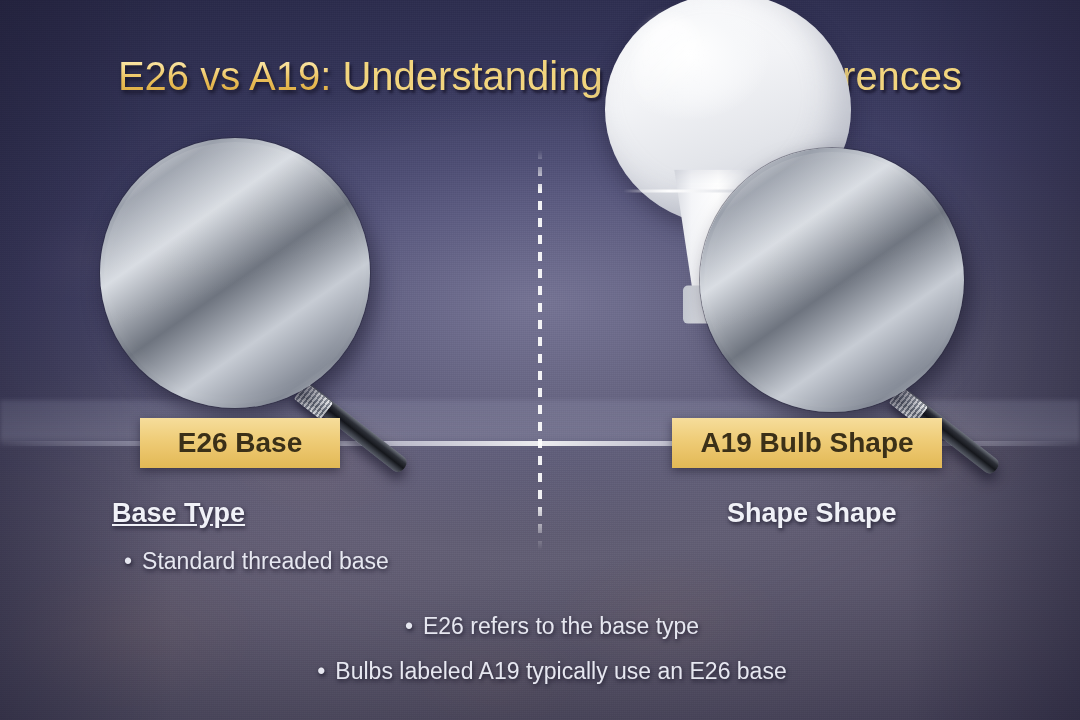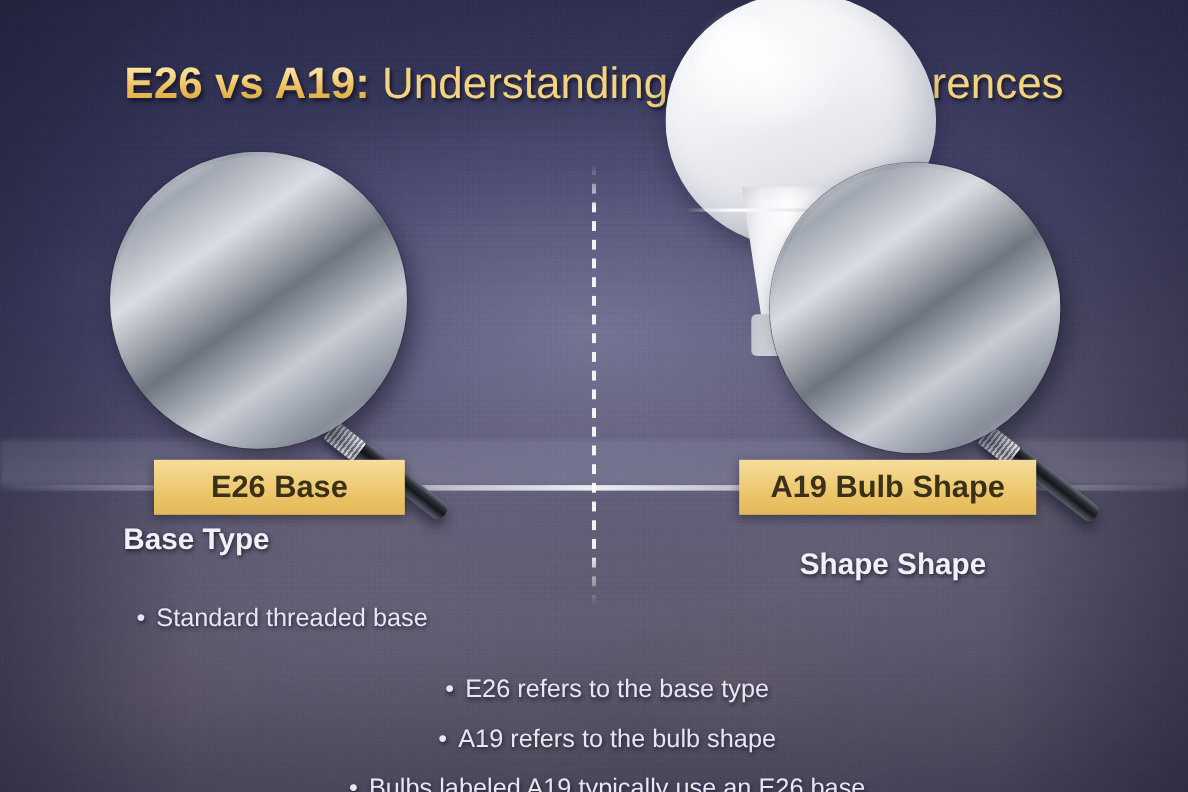--- a/index.html
+++ b/index.html
@@ -72,21 +72,21 @@
             mask-image:linear-gradient(180deg, rgba(0,0,0,0) 0%, #000 10%, #000 88%, rgba(0,0,0,0) 100%);
   }
 
   
   .title{
     position:absolute;top:52px;left:0;right:0;
     text-align:center;white-space:nowrap;
     font-size:40px;line-height:48px;
   }
   .title .t-strong{
-    font-weight:bold;
+    font-weight:normal;
     background:linear-gradient(180deg,#fdf0c0 0%,#f6d887 34%,#e8bc55 62%,#d9a63d 100%);
     -webkit-background-clip:text;background-clip:text;
     color:transparent;-webkit-text-fill-color:transparent;
     filter:drop-shadow(2px 3px 2px rgba(14,12,30,.75));
   }
   .title .t-light{
     font-weight:normal;
     color:#f2d57e;
     text-shadow:2px 3px 3px rgba(14,12,30,.7);
   }
@@ -205,29 +205,29 @@
 
   
   .badge{
     position:absolute;height:50px;line-height:50px;
     padding:0 16px;box-sizing:border-box;
     font-size:28px;font-weight:bold;color:#3b3018;
     background:linear-gradient(180deg,#f6dd9b 0%,#efcd79 42%,#e9c266 72%,#e2b955 100%);
     box-shadow:0 3px 9px rgba(18,16,34,.45);
     white-space:nowrap;text-align:center;
   }
-  #badge-left{left:140px;top:418px;width:228px;}
+  #badge-left{left:140px;top:418px;width:200px;}
   #badge-right{left:672px;top:418px;width:270px;}
 
   
   .col-head{
     position:absolute;font-size:27px;font-weight:bold;color:#f0f1f7;
     text-shadow:1px 2px 4px rgba(14,12,30,.75);white-space:nowrap;
   }
-  #head-left{left:112px;top:475px;}
+  #head-left{left:112px;top:498px;text-decoration:underline;}
   #head-right{left:727px;top:498px;}
 
   .col-bullet{
     position:absolute;font-size:23px;color:#e6e7f0;
     text-shadow:1px 2px 4px rgba(14,12,30,.7);white-space:nowrap;
   }
   #bullet-left{left:124px;top:548px;}
   #bullet-right{left:652px;top:548px;}
 
   
@@ -308,20 +308,17 @@
 
   <div class="col-bullet" id="bullet-left">
     <span class="bdot">•</span><span>Standard threaded base</span>
   </div>
 
   <div id="shared-list">
     <div class="sh">
       <span class="bdot">•</span><span>E26 refers to the base type</span>
     </div>
     <div class="sh">
-      <span class="bdot">•</span><span>A19 refers to the bulb shape</span>
-    </div>
-    <div class="sh">
       <span class="bdot">•</span><span>Bulbs labeled A19 typically use an E26 base</span>
     </div>
   </div>
 
 </div>
 
 </body></html>

